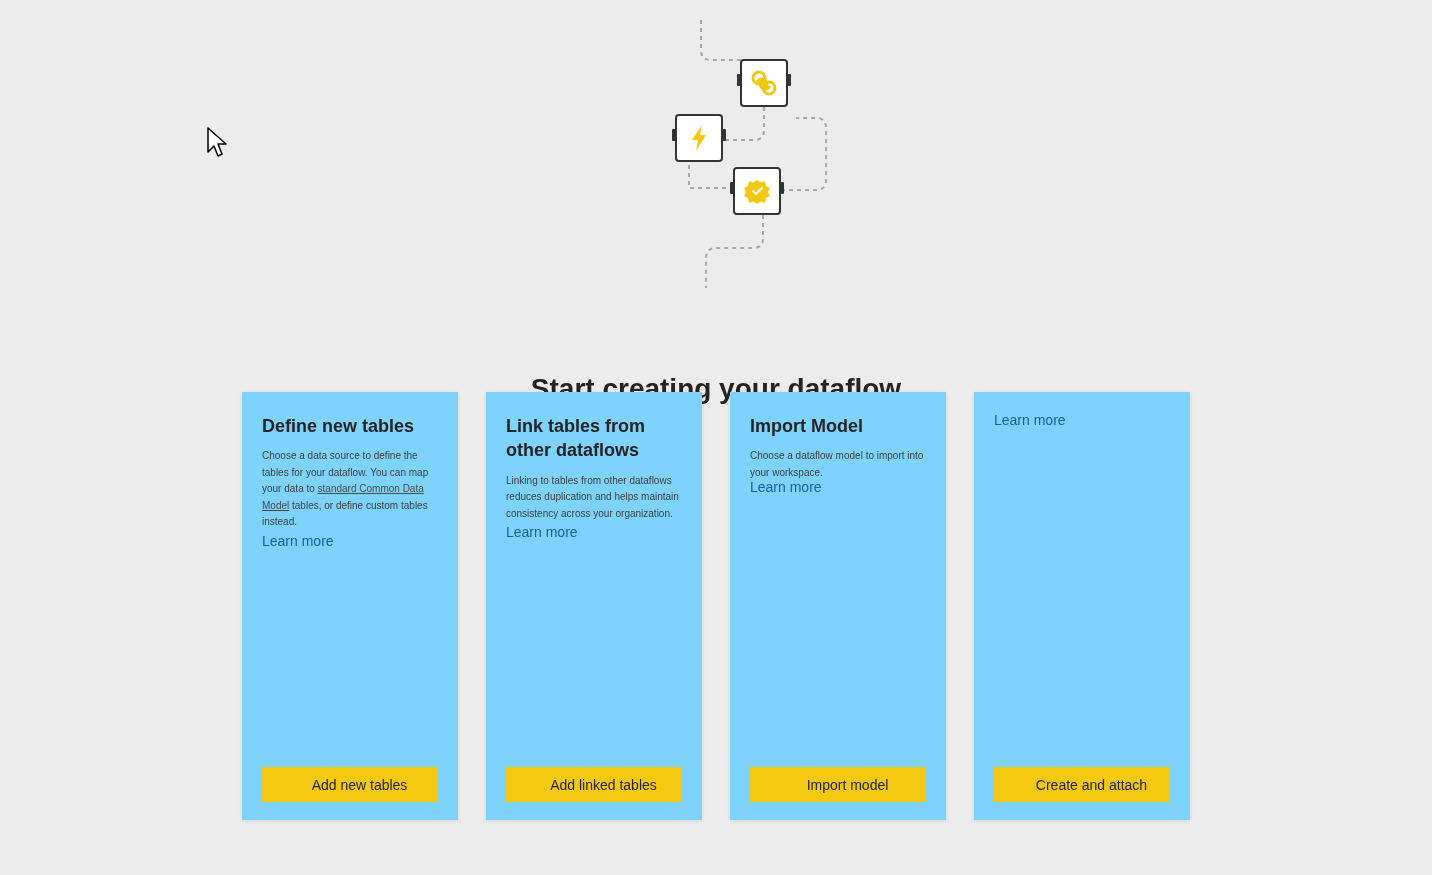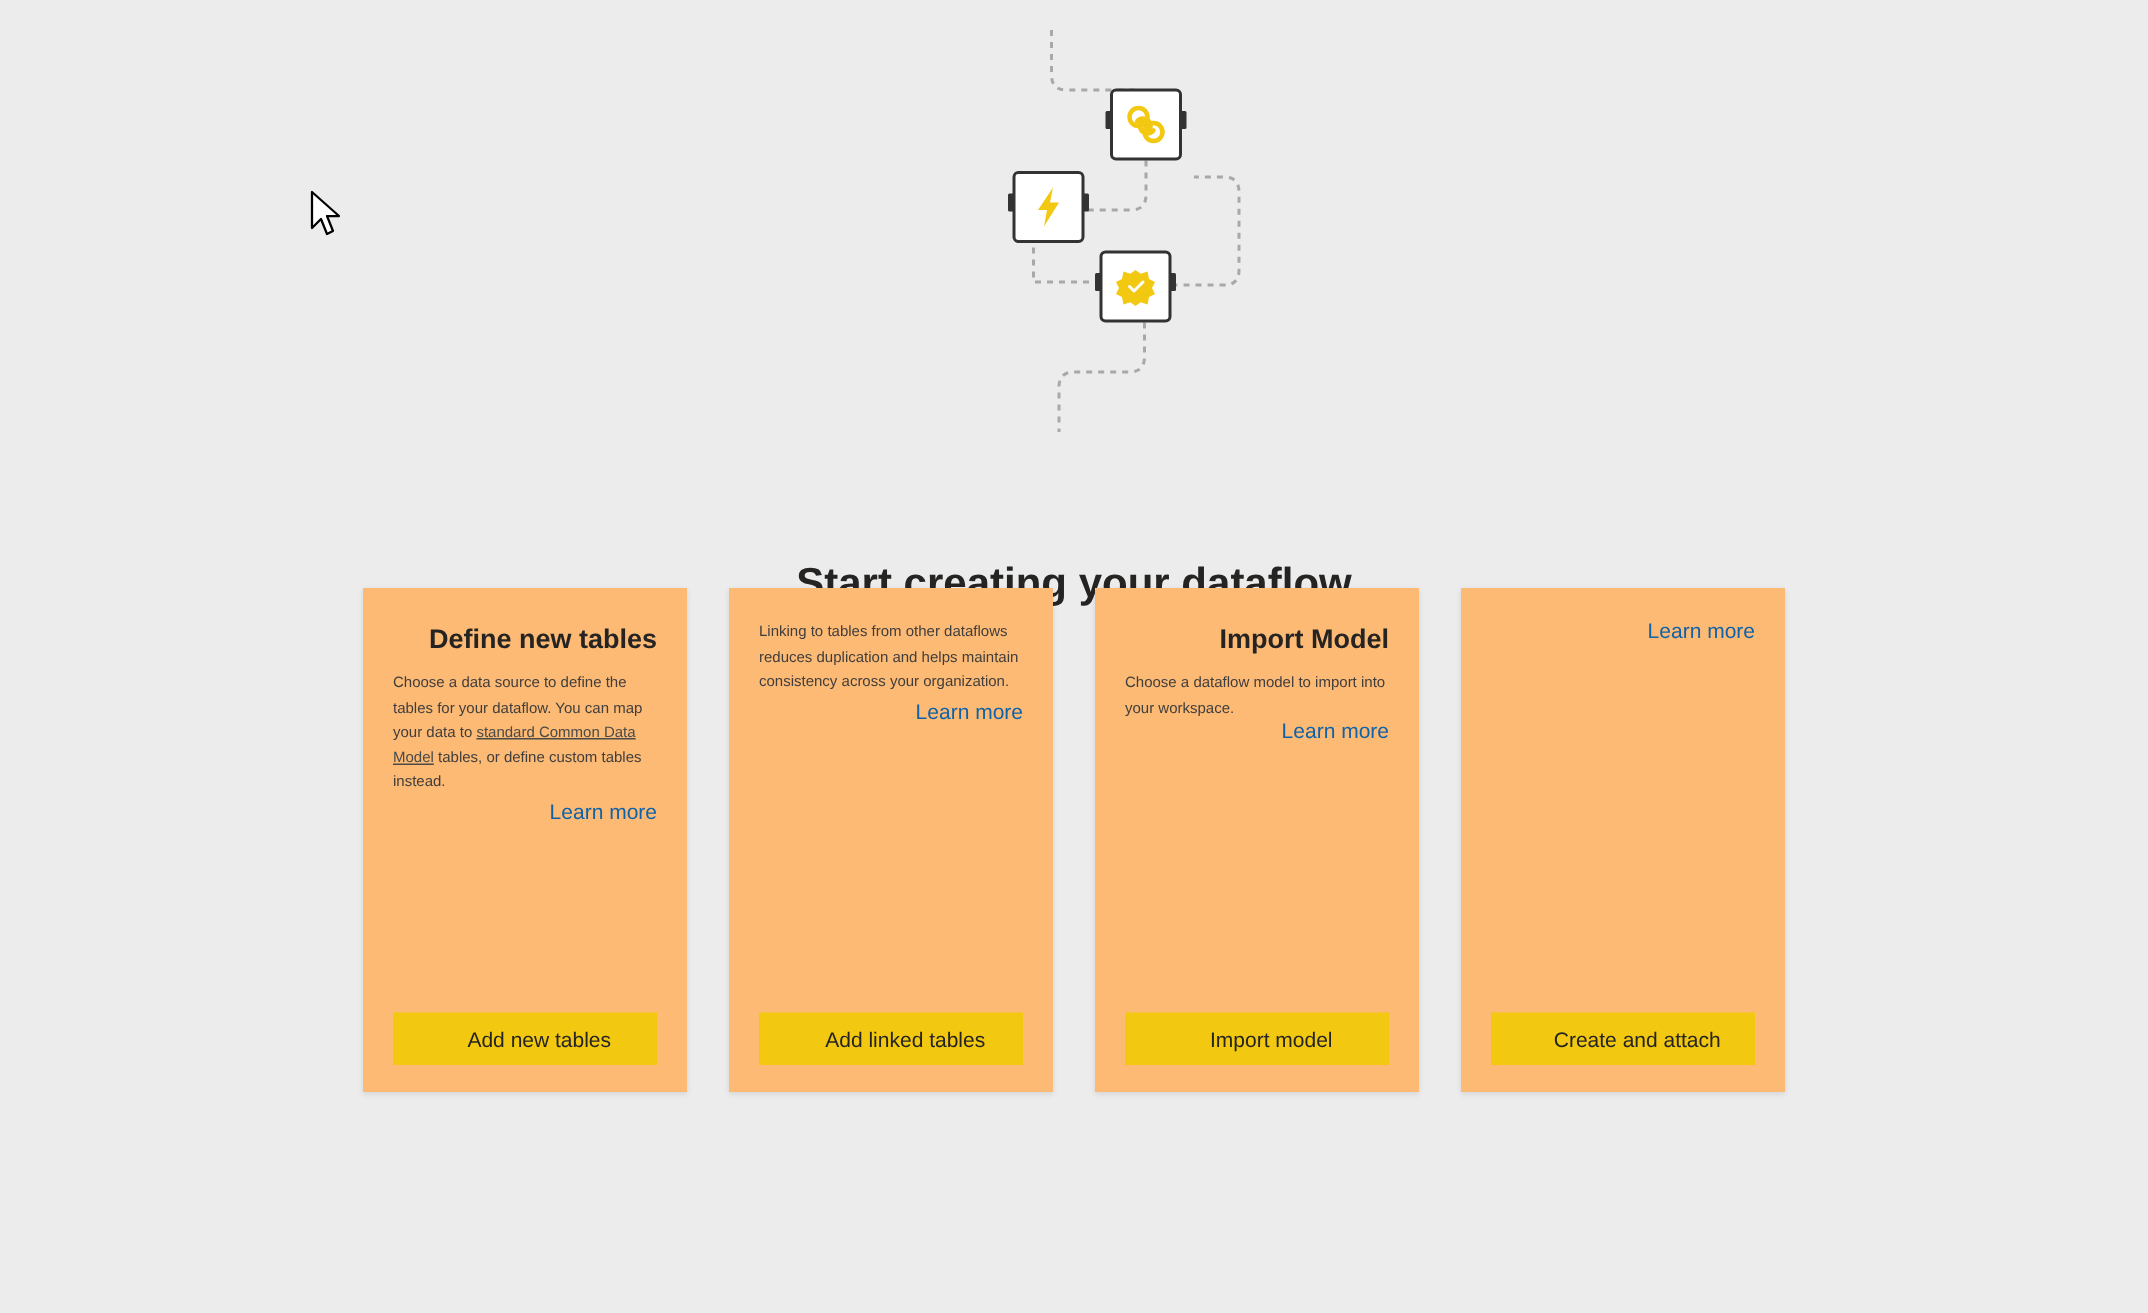--- a/index.html
+++ b/index.html
@@ -37,27 +37,26 @@
     .cards-container {
       position: absolute;
       top: 392px;
       left: 50%;
       transform: translateX(-50%);
       display: flex;
       gap: 28px;
     }
     .card {
       width: 216px;
-      height: 336px;
-      background: #fdba74;
+      height: 428px;
+      background: #7dd3fc;
       box-shadow: 0 1px 4px rgba(0,0,0,0.1);
       padding: 22px 20px 18px 20px;
       display: flex;
       flex-direction: column;
-      align-items: flex-end;
     }
     .card-title {
       font-size: 18px;
       font-weight: 700;
       color: #252423;
       line-height: 1.35;
       margin-bottom: 10px;
     }
     .card-desc {
       font-size: 10px;
@@ -158,20 +157,21 @@
     <div class="card-title">Define new tables</div>
     <div class="card-desc">
       <span>Choose a data source to define the tables for your dataflow. You can map your data to </span><a class="inline-link">standard Common Data Model</a><span> tables, or define custom tables instead.</span>
     </div>
     <a class="card-link">Learn more</a>
     <div class="card-spacer"></div>
     <button class="card-button">Add new tables</button>
   </div>
 
   <div class="card">
+    <div class="card-title">Link tables from other dataflows</div>
     <div class="card-desc">Linking to tables from other dataflows reduces duplication and helps maintain consistency across your organization.</div>
     <a class="card-link">Learn more</a>
     <div class="card-spacer"></div>
     <button class="card-button">Add linked tables</button>
   </div>
 
   <div class="card">
     <div class="card-title">Import Model</div>
     <div class="card-desc">Choose a dataflow model to import into your workspace.</div>
     <a class="card-link tight">Learn more</a>

